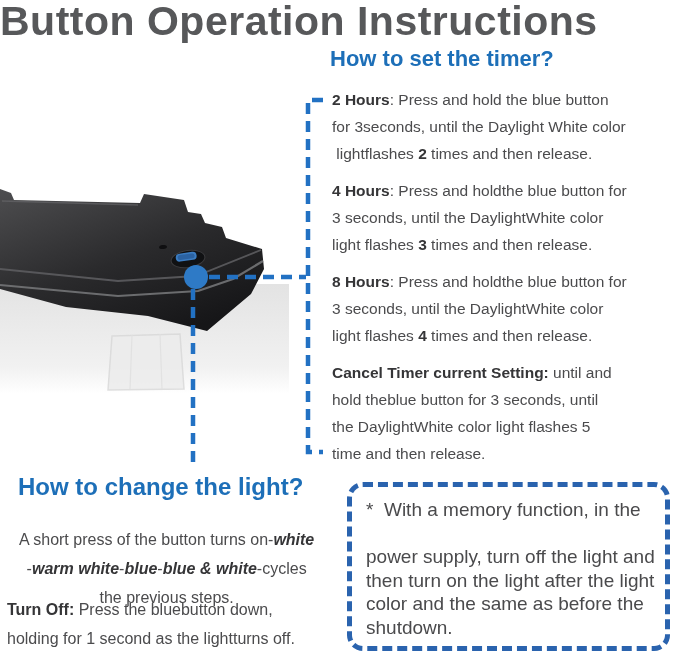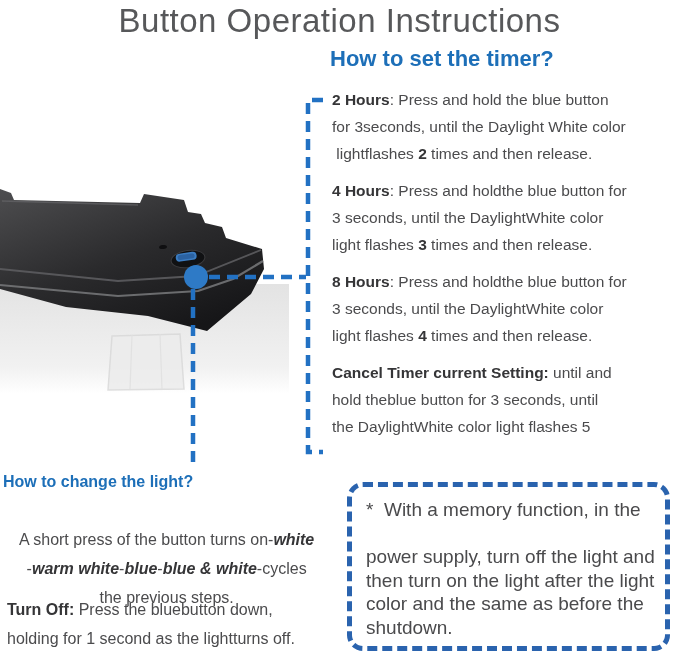--- a/index.html
+++ b/index.html
@@ -1,26 +1,26 @@
 <!DOCTYPE html>
 <html><head>
 <meta charset="utf-8">
 <style>
   html,body{margin:0;padding:0;background:#fff;}
   .sheet{
     position:relative;width:679px;height:653px;background:#fff;overflow:hidden;
     font-family:"Liberation Sans", sans-serif;color:#4b4b4d;
   }
   .page-title{
-    position:absolute;top:0;left:0;width:100%;margin:0;text-align:center;
-    font-size:33px;font-weight:400;letter-spacing:.5px;color:#57585a;line-height:42px;
+    position:absolute;top:0;left:0;width:100%;margin:0;
+    font-size:41px;font-weight:700;letter-spacing:.5px;color:#57585a;line-height:42px;
   }
   .h-blue{position:absolute;margin:0;font-weight:700;color:#1d6fb8;}
   .timer-heading{left:330px;top:46px;font-size:22px;}
-  .light-heading{left:3px;top:473px;font-size:16px;}
+  .light-heading{left:18px;top:473px;font-size:24px;}
   .steps{position:absolute;left:332px;top:86px;width:352px;}
   .steps p{margin:0 0 10px 0;font-size:15.5px;line-height:27px;white-space:pre;}
   .rich{white-space:pre;}
   .rich .b{font-weight:700;color:#353537;}
   .rich .i{font-style:italic;}
   .short-press{position:absolute;left:7px;top:513px;margin:12px;font-size:16px;line-height:29px;text-align:center;}
   .turn-off{position:absolute;left:7px;top:595px;margin:0;font-size:16px;line-height:29px;}
   .note-box{
     position:absolute;left:347px;top:482px;width:323px;height:169px;box-sizing:border-box;
     border:5px dashed #2a63ae;border-radius:16px;padding:11px 6px 0 14px;
@@ -75,21 +75,21 @@
   </svg>
 
   <h1 class="page-title">Button Operation Instructions</h1>
 
   <h2 class="h-blue timer-heading">How to set the timer?</h2>
 
   <div class="steps">
     <p class="rich"><span class="b">2 Hours</span><span>: Press and hold the blue button</span><br><span>for 3seconds, until the Daylight White color</span><br><span> lightflashes </span><span class="b">2</span><span> times and then release.</span></p>
     <p class="rich"><span class="b">4 Hours</span><span>: Press and holdthe blue button for</span><br><span>3 seconds, until the DaylightWhite color</span><br><span>light flashes </span><span class="b">3</span><span> times and then release.</span></p>
     <p class="rich"><span class="b">8 Hours</span><span>: Press and holdthe blue button for</span><br><span>3 seconds, until the DaylightWhite color</span><br><span>light flashes </span><span class="b">4</span><span> times and then release.</span></p>
-    <p class="rich"><span class="b">Cancel Timer current Setting:</span><span> until and</span><br><span>hold theblue button for 3 seconds, until</span><br><span>the DaylightWhite color light flashes 5</span><br></p>
+    <p class="rich"><span class="b">Cancel Timer current Setting:</span><span> until and</span><br><span>hold theblue button for 3 seconds, until</span><br><span>the DaylightWhite color light flashes 5</span><br><span>time and then release.</span></p>
   </div>
 
   <h2 class="h-blue light-heading">How to change the light?</h2>
 
   <p class="rich short-press"><span>A short press of the button turns on-</span><span class="b i">white</span><br><span>-</span><span class="b i">warm white</span><span>-</span><span class="b i">blue</span><span>-</span><span class="b i">blue &amp; white</span><span>-cycles</span><br><span>the previous steps.</span></p>
   <p class="rich turn-off"><span class="b">Turn Off:</span><span> Press the bluebutton down,</span><br><span>holding for 1 second as the lightturns off.</span></p>
 
   <div class="note-box">
     <p class="rich"><span>*  With a memory function, in the</span><br><br><span>power supply, turn off the light and</span><br><span>then turn on the light after the light</span><br><span>color and the same as before the</span><br><span>shutdown.</span></p>
   </div>

